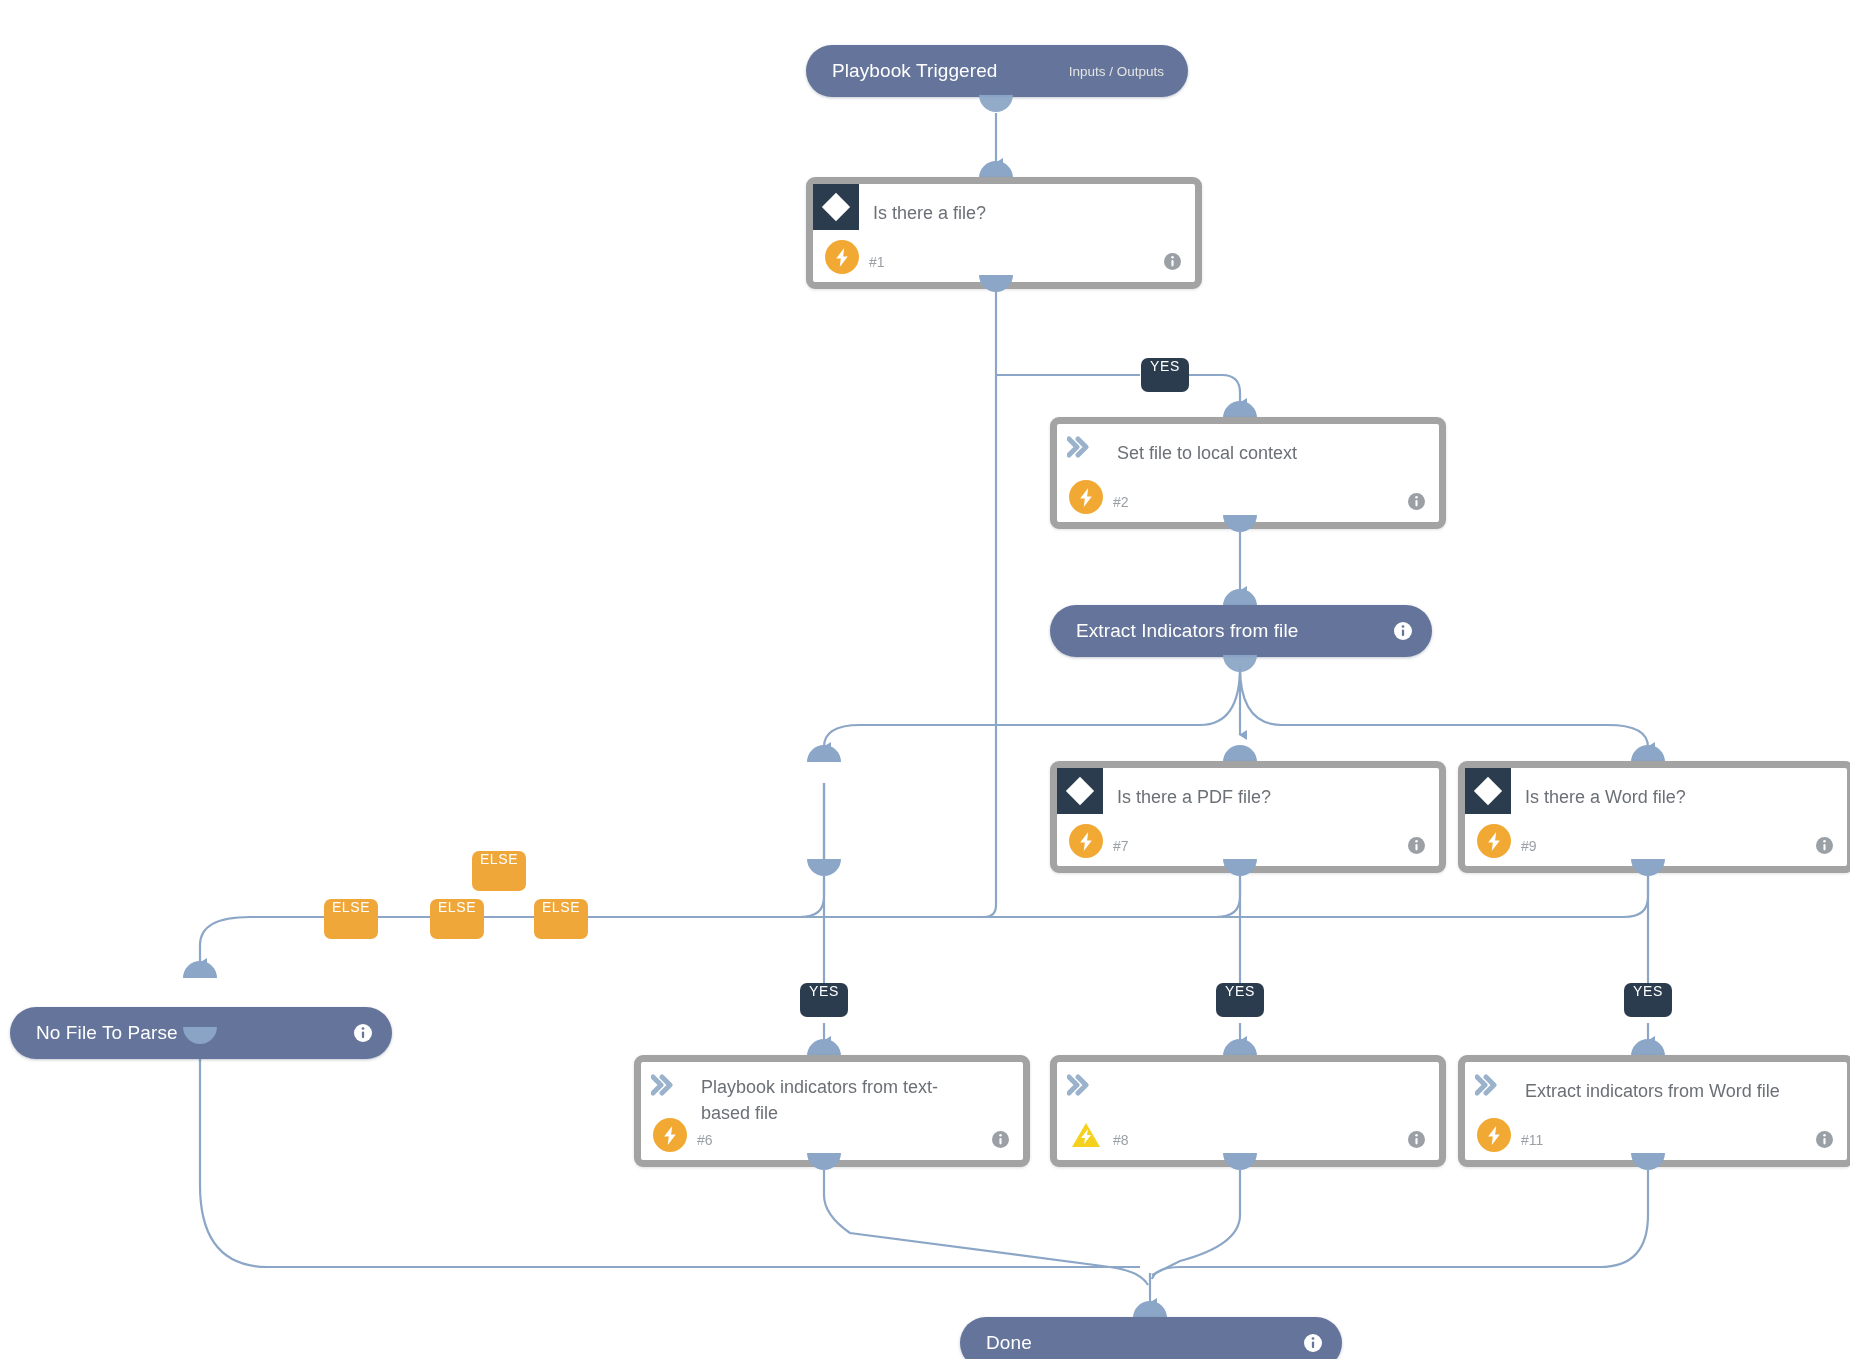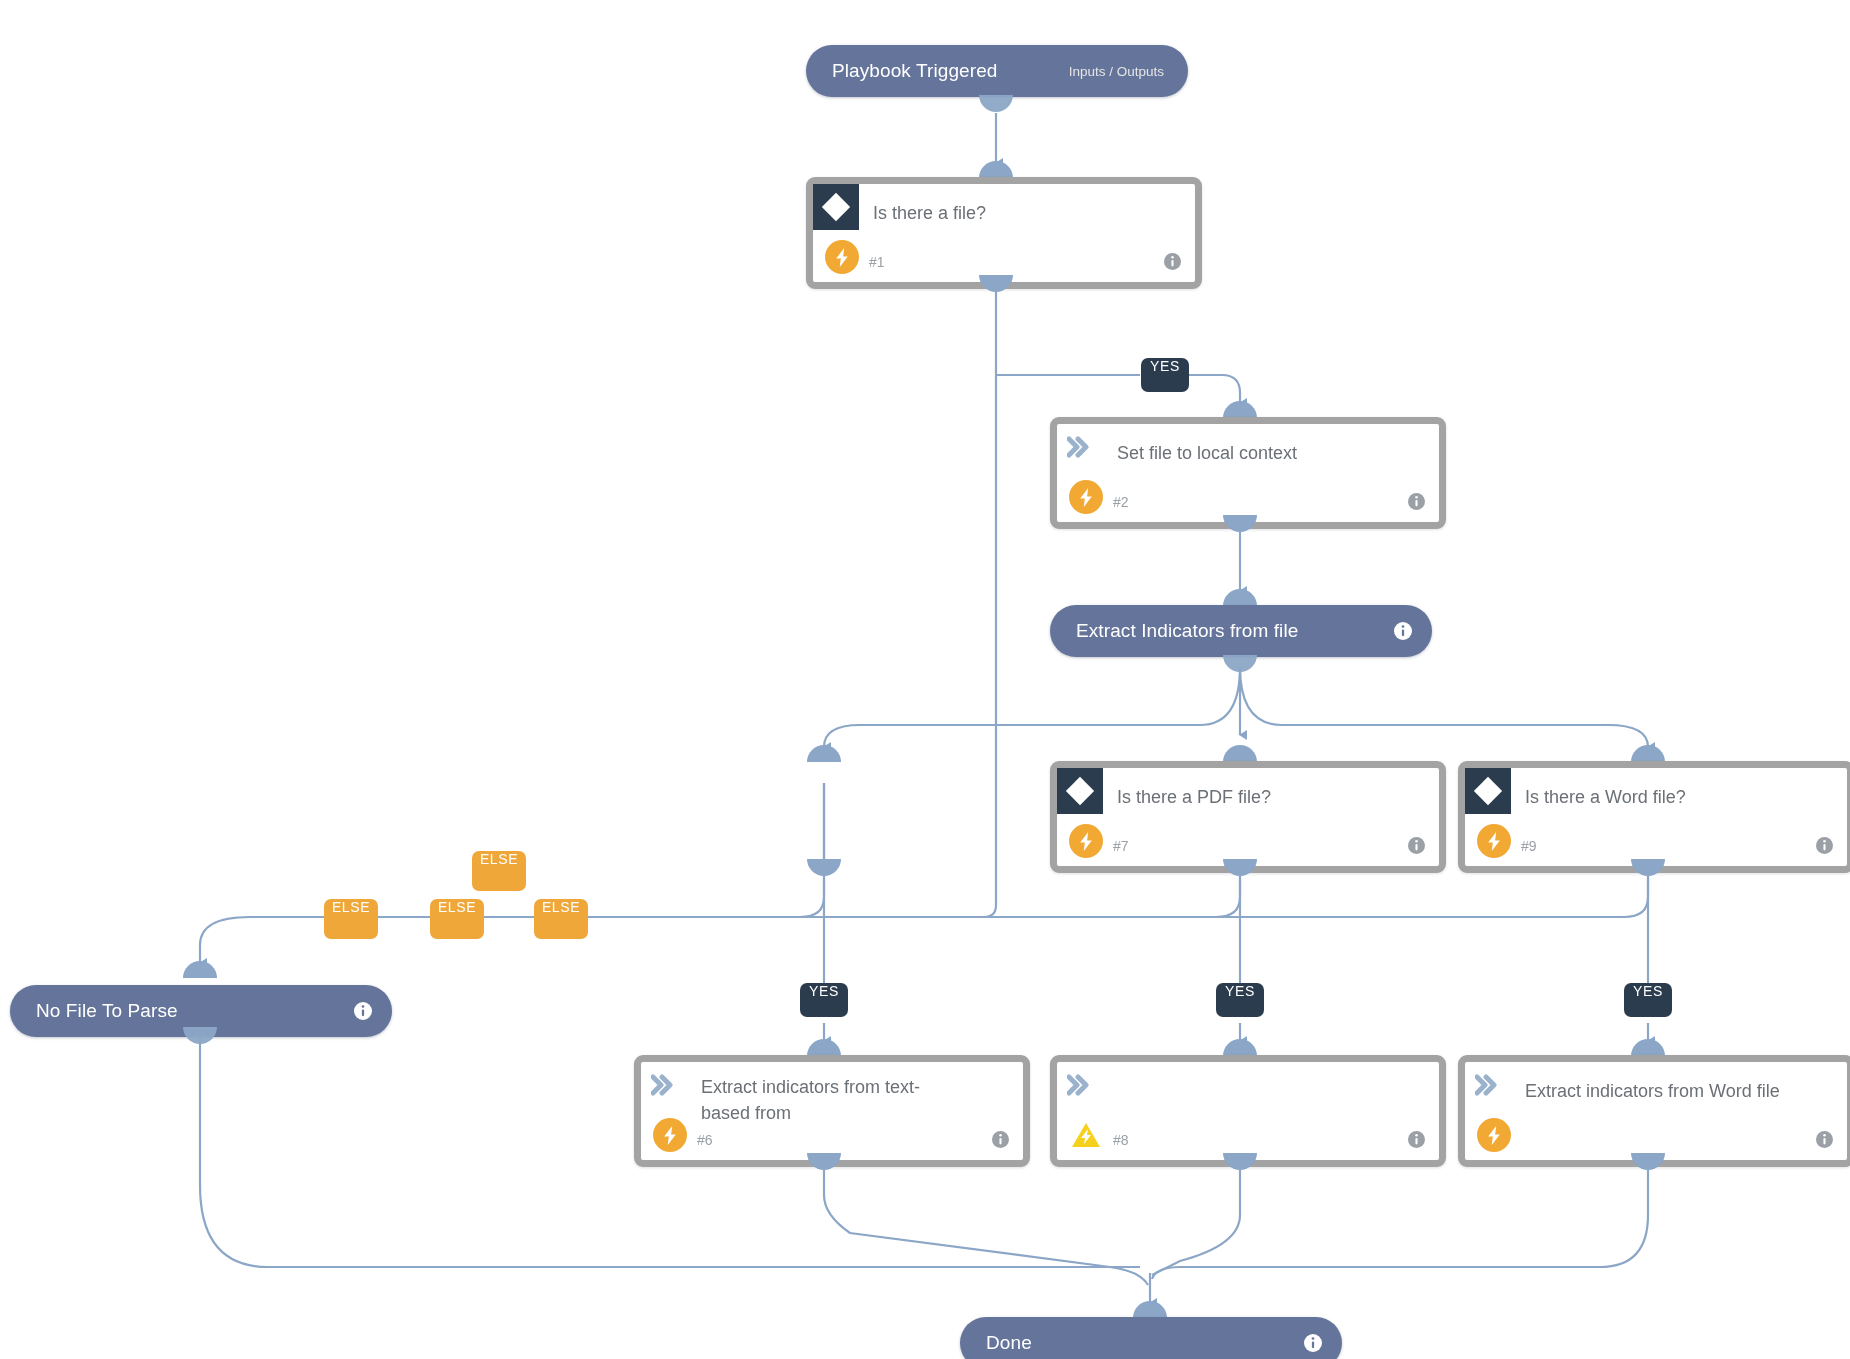--- a/index.html
+++ b/index.html
@@ -295,21 +295,21 @@
     <span>ELSE</span>
   </div>
   <div class="lbl lbl-else" style="left:430px;top:864px;">
     <span>ELSE</span>
   </div>
   <div class="lbl lbl-else" style="left:534px;top:864px;">
     <span>ELSE</span>
   </div>
 
   <div class="port port-in" style="left:183px;top:926px;"></div>
-  <div class="node" style="left:10px;top:950px;width:382px;">
+  <div class="node" style="left:10px;top:972px;width:382px;">
     <div class="pill">
       <span class="pill-title">No File To Parse</span>
       <span class="info-w info-white">
         <svg width="18" height="18" viewBox="0 0 16 16">
             <circle cx="8" cy="8" r="8" fill="#ffffff"></circle>
             <rect x="7" y="6.6" width="2" height="6" rx="1" fill="#64749b"></rect>
             <circle cx="8" cy="4" r="1.2" fill="#64749b"></circle>
           </svg>
       </span>
     </div>
@@ -328,21 +328,21 @@
 
   <div class="port port-in" style="left:807px;top:1004px;"></div>
   <div class="card" style="left:634px;top:1020px;width:382px;">
     <div class="c-head">
       <div class="chev">
         <svg width="26" height="22" viewBox="0 0 26 22">
           <path d="M2 3 L10 11 L2 19" stroke="#9bb2cc" stroke-width="5" fill="none" stroke-linecap="round" stroke-linejoin="round"></path>
           <path d="M11 3 L19 11 L11 19" stroke="#9bb2cc" stroke-width="5" fill="none" stroke-linecap="round" stroke-linejoin="round"></path>
         </svg>
       </div>
-      <div class="c-title" style="padding-top:12px;max-width:250px;">Extract indicators from text-based from</div>
+      <div class="c-title" style="padding-top:12px;max-width:250px;">Playbook indicators from text-based file</div>
     </div>
     <div class="bolt-circle">
       <svg width="17" height="19" viewBox="0 0 16 18">
           <path d="M9.6 0 2 10h4.4L5.4 18 13 8H8.6Z" fill="#fff"></path>
         </svg>
     </div>
     <div class="c-foot">
       <span class="c-num">#6</span>
     </div>
     <span class="c-info info-gray">
@@ -392,20 +392,23 @@
           <path d="M2 3 L10 11 L2 19" stroke="#9bb2cc" stroke-width="5" fill="none" stroke-linecap="round" stroke-linejoin="round"></path>
           <path d="M11 3 L19 11 L11 19" stroke="#9bb2cc" stroke-width="5" fill="none" stroke-linecap="round" stroke-linejoin="round"></path>
         </svg>
       </div>
       <div class="c-title">Extract indicators from Word file</div>
     </div>
     <div class="bolt-circle">
       <svg width="17" height="19" viewBox="0 0 16 18">
           <path d="M9.6 0 2 10h4.4L5.4 18 13 8H8.6Z" fill="#fff"></path>
         </svg>
+    </div>
+    <div class="c-foot">
+      <span class="c-num">#11</span>
     </div>
     <span class="c-info info-gray">
       <svg width="17" height="17" viewBox="0 0 16 16">
           <circle cx="8" cy="8" r="8" fill="#9aa0a6"></circle>
           <rect x="7" y="6.6" width="2" height="6" rx="1" fill="#fff"></rect>
           <circle cx="8" cy="4" r="1.2" fill="#fff"></circle>
         </svg>
     </span>
   </div>
   <div class="port port-out" style="left:1631px;top:1118px;"></div>

